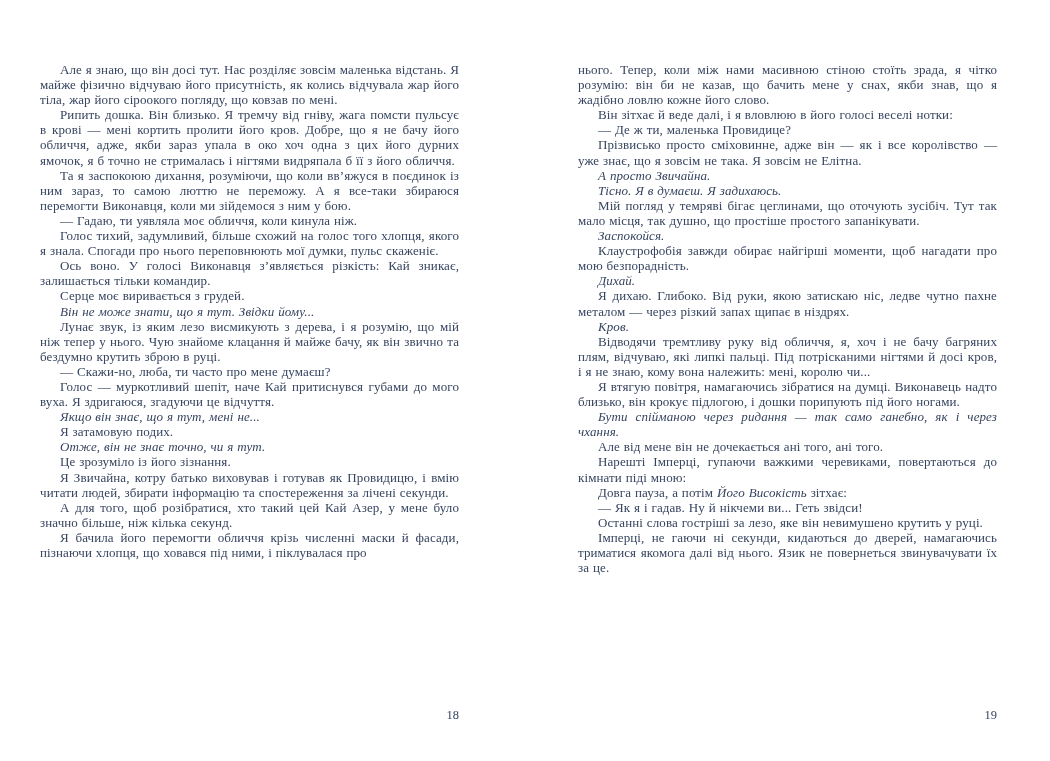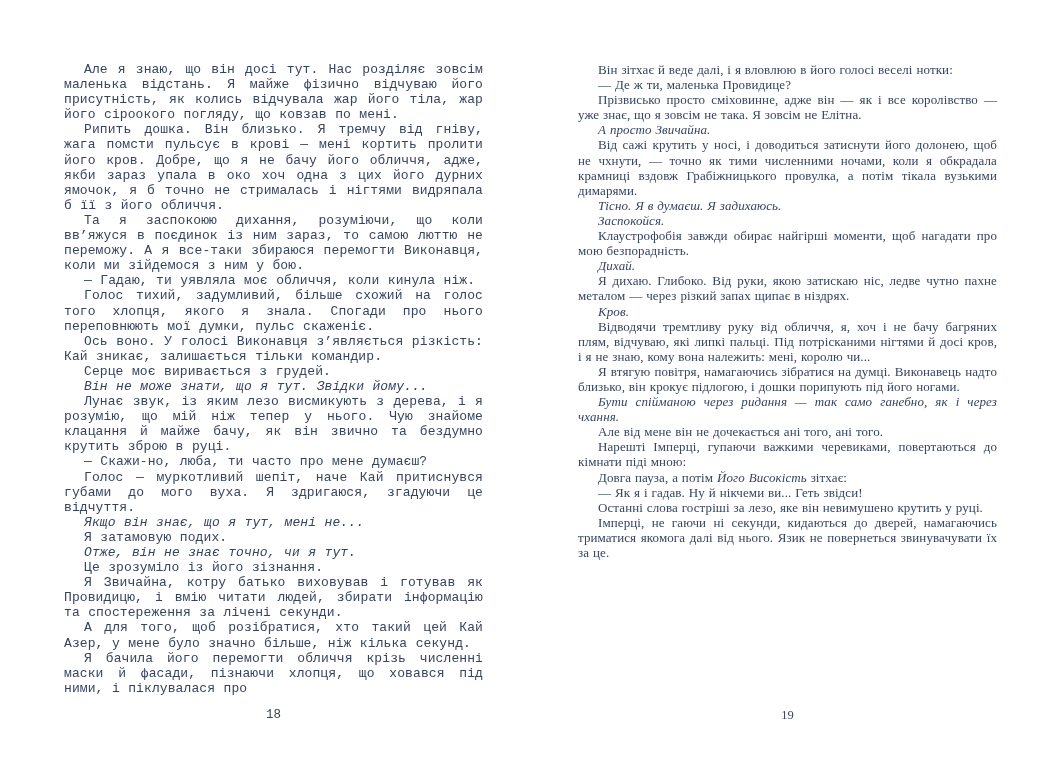--- a/index.html
+++ b/index.html
@@ -19,21 +19,21 @@
     position: absolute;
     inset: 0;
     background: #ffffff;
   }
   .page {
     position: absolute;
     top: 0;
     width: 419px;
     height: 761px;
   }
-  .page.left  { left: 64px; font-family: Liberation Mono, monospace; }
+  .page.left  { left: 40px; }
   .page.right { left: 578px; }
   .text-block {
     position: absolute;
     top: 62px;
     left: 0;
     width: 419px;
   }
   .para {
     margin: 0;
     text-align: justify;
@@ -44,21 +44,21 @@
     word-spacing: 0.5px;
   }
   .para.italic { font-style: italic; }
   .para.no-indent { text-indent: 0; }
   .para .italic-seg { font-style: italic; }
   .page-number {
     position: absolute;
     top: 708px;
     left: 0;
     width: 419px;
-    text-align: center;
+    text-align: right;
     font-size: 12.5px;
     line-height: 15px;
   }
 </style>
 </head>
 <body style="background: rgb(255, 255, 255); color: rgb(54, 68, 95);">
 
 <div class="book-spread">
 
   <div class="page left">
@@ -80,26 +80,27 @@
         <p class="para">Це зрозуміло із його зізнання.</p>
         <p class="para">Я Звичайна, котру батько виховував і готував як Провидицю, і вмію читати людей, збирати інформацію та спостереження за лічені секунди.</p>
         <p class="para">А для того, щоб розібратися, хто такий цей Кай Азер, у мене було значно більше, ніж кілька секунд.</p>
         <p class="para">Я бачила його перемогти обличчя крізь численні маски й фасади, пізнаючи хлопця, що ховався під ними, і піклувалася про</p>
       </div>
     <div class="page-number">18</div>
   </div>
 
   <div class="page right">
     <div class="text-block">
+        <p class="para no-indent">нього. Тепер, коли між нами масивною стіною стоїть зрада, я чітко розумію: він би не казав, що бачить мене у снах, якби знав, що я жадібно ловлю кожне його слово.</p>
         <p class="para">Він зітхає й веде далі, і я вловлюю в його голосі веселі нотки:</p>
         <p class="para">— Де ж ти, маленька Провидице?</p>
         <p class="para">Прізвисько просто сміховинне, адже він — як і все королівство — уже знає, що я зовсім не така. Я зовсім не Елітна.</p>
         <p class="para italic">А просто Звичайна.</p>
-        <p class="para">Від сажі крутить у носі, і доводиться затиснути його долонею, щоб не чхнути, — точно як тими численними ночами, коли я обкрадала крамниці вздовж Грабіжницького провулка, а потім тікала вузькими димарями.</p>
         <p class="para italic">Тісно. Я в думаєш. Я задихаюсь.</p>
+        <p class="para">Мій погляд у темряві бігає цеглинами, що оточують зусібіч. Тут так мало місця, так душно, що простіше простого запанікувати.</p>
         <p class="para italic">Заспокойся.</p>
         <p class="para">Клаустрофобія завжди обирає найгірші моменти, щоб нагадати про мою безпорадність.</p>
         <p class="para italic">Дихай.</p>
         <p class="para">Я дихаю. Глибоко. Від руки, якою затискаю ніс, ледве чутно пахне металом — через різкий запах щипає в ніздрях.</p>
         <p class="para italic">Кров.</p>
         <p class="para">Відводячи тремтливу руку від обличчя, я, хоч і не бачу багряних плям, відчуваю, які липкі пальці. Під потрісканими нігтями й досі кров, і я не знаю, кому вона належить: мені, королю чи...</p>
         <p class="para">Я втягую повітря, намагаючись зібратися на думці. Виконавець надто близько, він крокує підлогою, і дошки порипують під його ногами.</p>
         <p class="para italic">Бути спійманою через ридання — так само ганебно, як і через чхання.</p>
         <p class="para">Але від мене він не дочекається ані того, ані того.</p>
         <p class="para">Нарешті Імперці, гупаючи важкими черевиками, повертаються до кімнати піді мною:</p>

